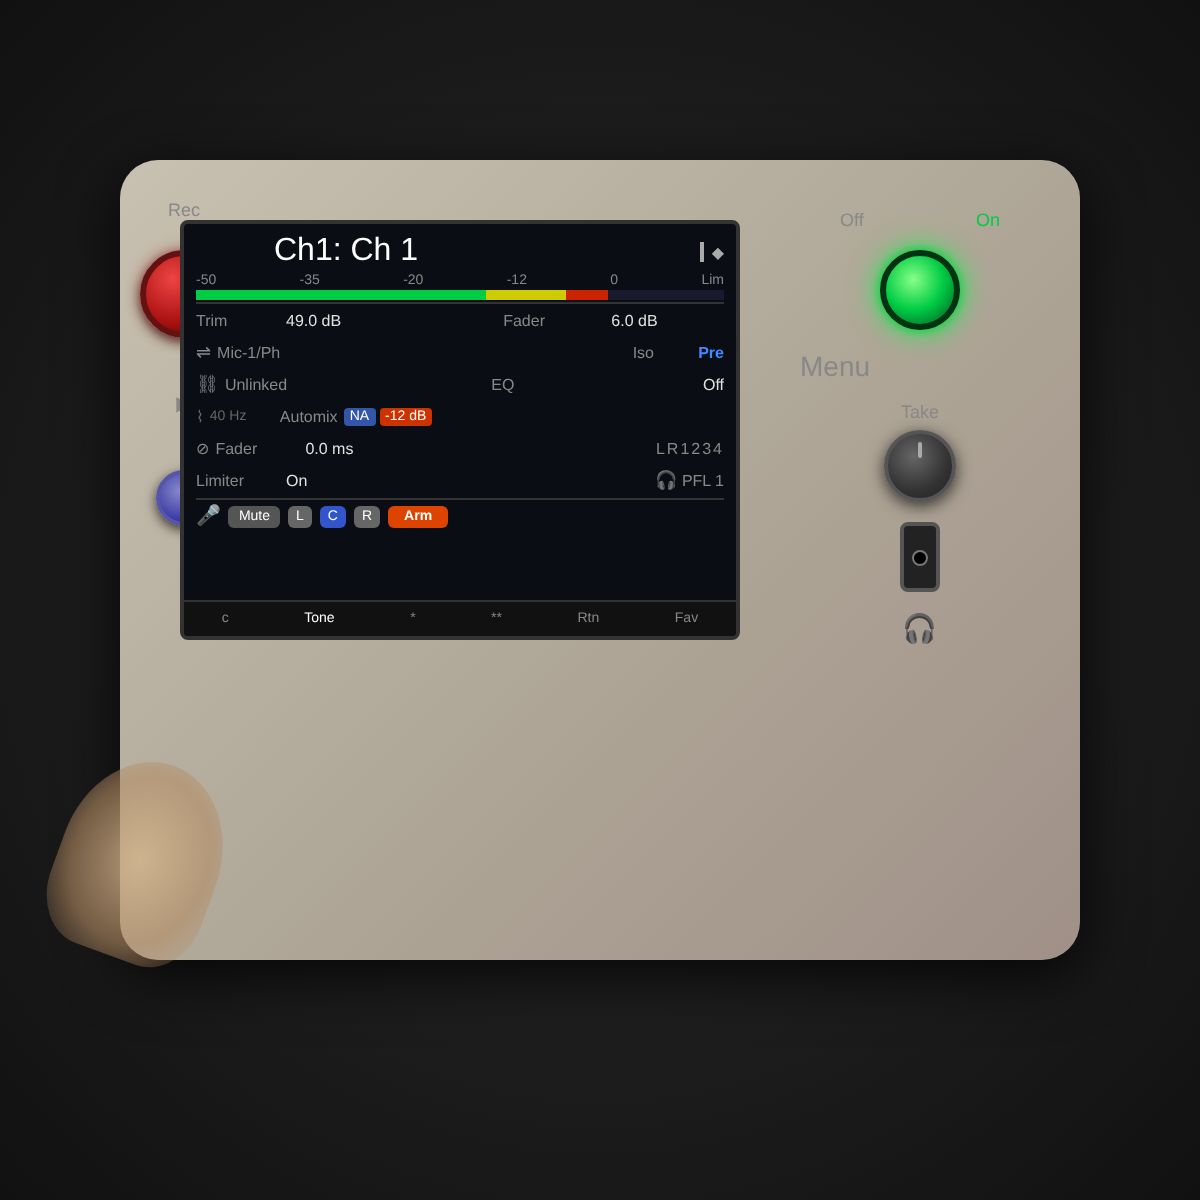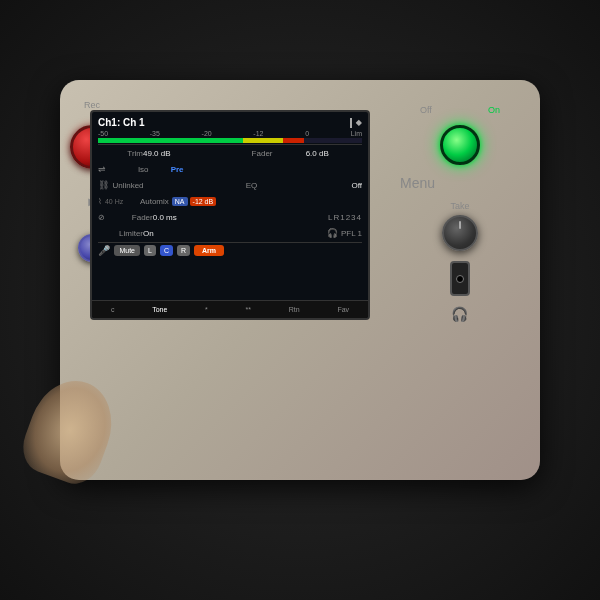--- a/index.html
+++ b/index.html
@@ -47,22 +47,23 @@
 
     
     .ch-header {
       display: flex;
       align-items: center;
       justify-content: space-between;
       margin-bottom: 2px;
     }
     .ch-title {
       color: #ffffff;
-      font-size: 10px;
-      font-weight: bold;
+      font-size: 16px;
+      font-weight: normal;
+      margin-left: 39px;
     }
     .ch-indicators {
       display: flex;
       align-items: center;
       gap: 4px;
     }
     .ch-bar {
       width: 2px;
       height: 10px;
       background: #aaa;
@@ -91,21 +92,20 @@
       display: flex;
       align-items: center;
       margin-bottom: 2px;
       min-height: 14px;
     }
     .param-label {
       color: #888;
       width: 45px;
       font-size: 8px;
       flex-shrink: 0;
-      text-align: right;
     }
     .param-value {
       color: #e0e0e0;
       font-size: 8px;
       flex: 1;
     }
     .param-label2 {
       color: #888;
       font-size: 8px;
       width: 40px;
@@ -414,20 +414,21 @@
 
       <div class="param-row">
         <span class="param-label">Trim</span>
         <span class="param-value">49.0 dB</span>
         <span class="param-label2">Fader</span>
         <span class="param-value" style="text-align:center;width:35px;">6.0 dB</span>
       </div>
 
       <div class="param-row">
         <span class="icon-sym">⇌</span>
+        <span class="param-value" style="color:#888;">Mic-1/Ph</span>
         <span class="param-label2">Iso</span>
         <span class="param-value-blue">Pre</span>
       </div>
 
       <div class="param-row">
         <span class="icon-sym">⛓</span>
         <span class="param-value" style="color:#888;">Unlinked</span>
         <span class="param-label2">EQ</span>
         <span class="param-value" style="text-align:right;width:35px;">Off</span>
       </div>

